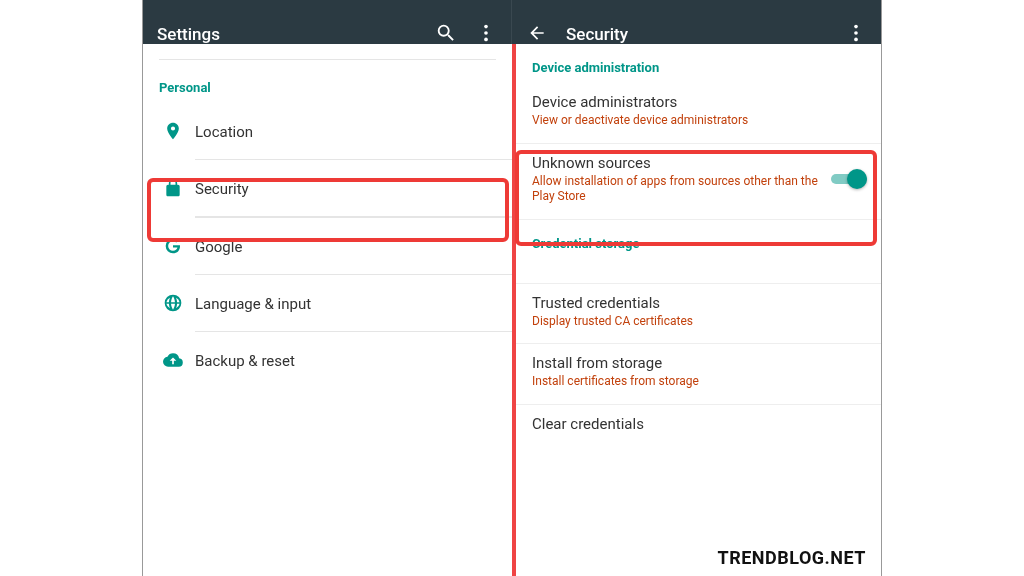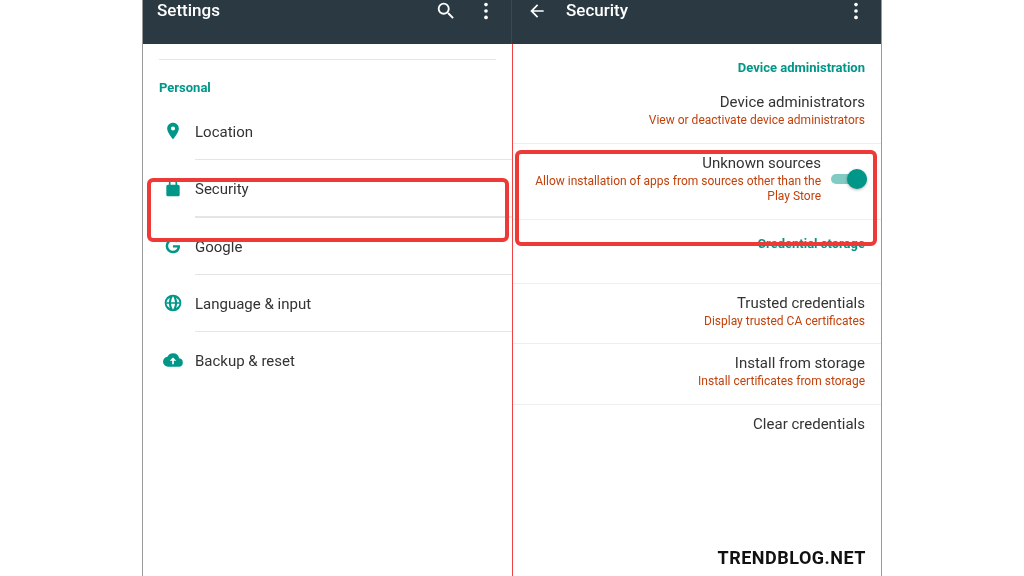--- a/index.html
+++ b/index.html
@@ -1,28 +1,28 @@
 <!DOCTYPE html>
 <html><head>
 <meta charset="utf-8">
 <style>
   * { box-sizing: border-box; margin: 0; padding: 0; }
   body { font-family: Roboto, Arial, sans-serif; background: #fff; width: 1024px; height: 576px; position: relative; overflow: hidden; }
   .frame { position: absolute; left: 142px; top: 0; width: 740px; height: 576px; background: #fff; border-left: 1px solid #999; border-right: 1px solid #999; display: flex; flex-direction: column; }
   .appbars { display: flex; height: 44px; }
-  .appbar { background: #2b3a42; color: #fff; display: flex; align-items: flex-start; padding: 0 14px; gap: 18px; }
+  .appbar { background: #2b3a42; color: #fff; display: flex; align-items: flex-end; padding: 0 14px; gap: 18px; }
   .appbar-left { width: 50%; border-right: 1px solid #3a4850; }
   .appbar-right { width: 50%; }
   .appbar .title { font-size: 17px; font-weight: 500; flex: 1; }
   .icon-btn { width: 22px; height: 22px; display: flex; align-items: center; justify-content: center; cursor: pointer; }
   .icon-btn svg { fill: #fff; }
   .content { display: flex; flex: 1; overflow: hidden; }
   .col { width: 50%; overflow-y: hidden; }
   .col-left { }
-  .col-right { border-left: 1px solid #ef4444; text-align: right; }
+  .col-right { border-left: 4px solid #ef4444; }
   .section-header { color: #009688; font-size: 13px; font-weight: 700; padding: 16px 16px 8px 16px; }
   .hr-top { height: 16px; border-bottom: 1px solid #e5e5e5; margin: 0 16px 4px 16px; }
   .list-item { display: flex; align-items: flex-end; padding: 18px 16px 18px 8px; cursor: pointer; position: relative; }
   .list-item .ic { width: 44px; display: flex; justify-content: center; }
   .list-item .ic svg { fill: #009688; width: 20px; height: 20px; }
   .list-item .label { font-size: 15px; color: #333; }
   .hr { border-top: 1px solid #e5e5e5; margin: 0 0 0 52px; }
   .ritem { padding: 10px 16px 10px 16px; cursor: pointer; position: relative; }
   .ritem .t { font-size: 15px; color: #333; margin-bottom: 2px; }
   .ritem .s { font-size: 12px; color: #c2410c; line-height: 1.3; }

